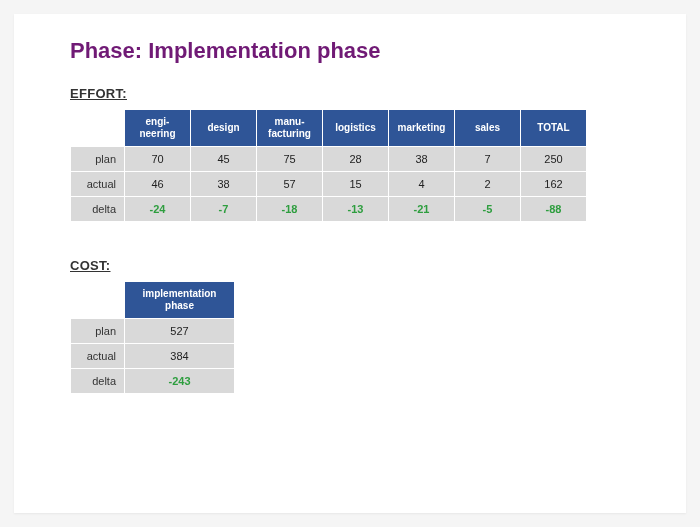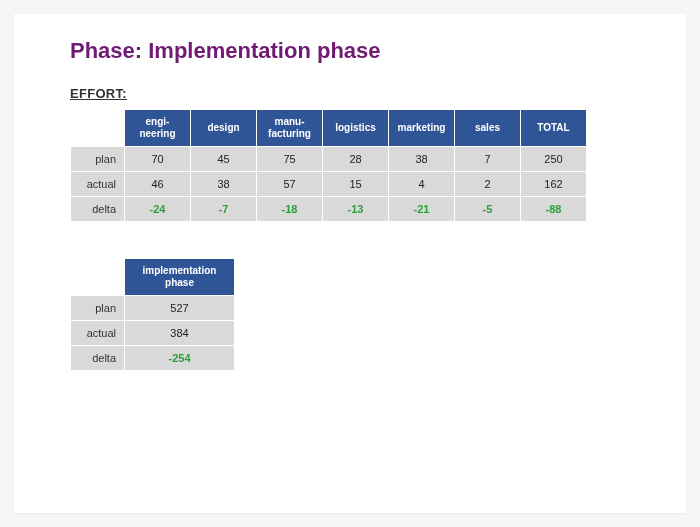--- a/index.html
+++ b/index.html
@@ -124,36 +124,37 @@
         <td class="cell">-7</td>
         <td class="cell">-18</td>
         <td class="cell">-13</td>
         <td class="cell">-21</td>
         <td class="cell">-5</td>
         <td class="cell">-88</td>
       </tr>
     </tbody>
   </table>
 
+  <h2>COST:</h2>
   <table class="cost-table">
     <thead>
       <tr>
         <th class="blank"></th>
         <th class="hdr">implementation<br>phase</th>
       </tr>
     </thead>
     <tbody>
       <tr>
         <th class="rowhdr">plan</th>
         <td class="cell">527</td>
       </tr>
       <tr>
         <th class="rowhdr">actual</th>
         <td class="cell">384</td>
       </tr>
       <tr class="delta">
         <th class="rowhdr">delta</th>
-        <td class="cell">-254</td>
+        <td class="cell">-243</td>
       </tr>
     </tbody>
   </table>
 
 </div>
 
 </body></html>

